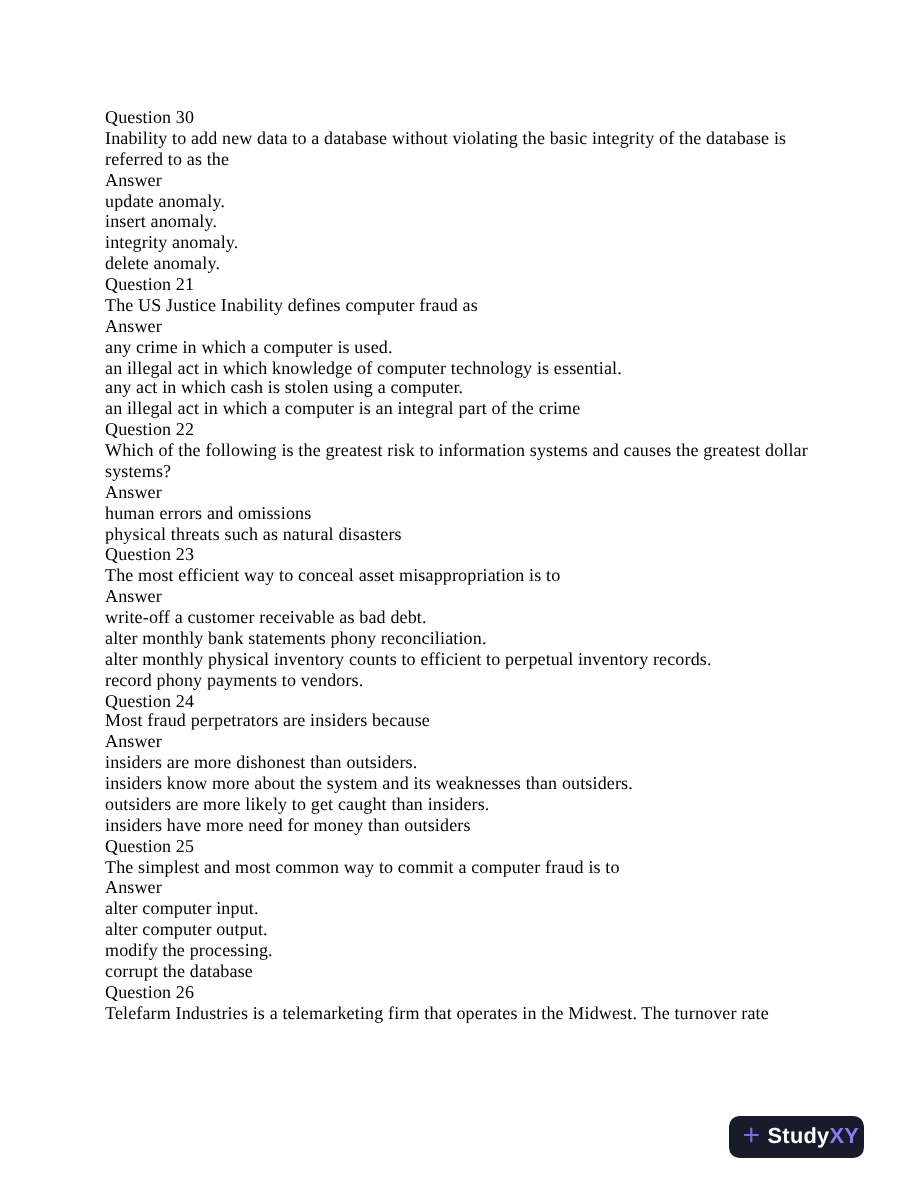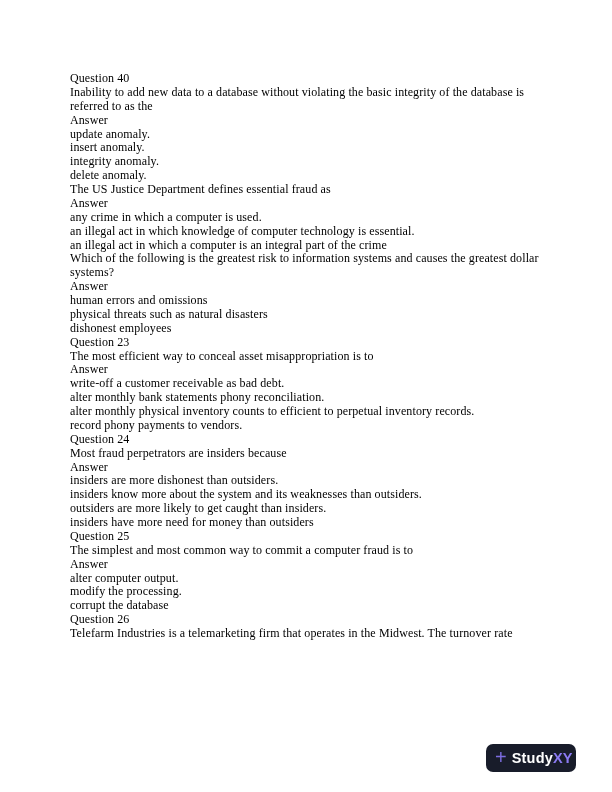--- a/index.html
+++ b/index.html
@@ -63,56 +63,59 @@
   }
   .brand-primary { color: #ffffff; }
   .brand-accent  { color: #8b7af2; }
 </style>
 </head>
 <body>
 
 <div class="page">
 
   <div class="question-flow">
-      <div class="line">Question 40</div>
+      <div class="line">Question 30</div>
       <div class="line">Inability to add new data to a database without violating the basic integrity of the database is</div>
       <div class="line">referred to as the</div>
       <div class="line">Answer</div>
       <div class="line">update anomaly.</div>
       <div class="line">insert anomaly.</div>
       <div class="line">integrity anomaly.</div>
       <div class="line">delete anomaly.</div>
-      <div class="line">The US Justice Department defines essential fraud as</div>
+      <div class="line">Question 21</div>
+      <div class="line">The US Justice Inability defines computer fraud as</div>
       <div class="line">Answer</div>
       <div class="line">any crime in which a computer is used.</div>
       <div class="line">an illegal act in which knowledge of computer technology is essential.</div>
+      <div class="line">any act in which cash is stolen using a computer.</div>
       <div class="line">an illegal act in which a computer is an integral part of the crime</div>
+      <div class="line">Question 22</div>
       <div class="line">Which of the following is the greatest risk to information systems and causes the greatest dollar</div>
       <div class="line">systems?</div>
       <div class="line">Answer</div>
       <div class="line">human errors and omissions</div>
       <div class="line">physical threats such as natural disasters</div>
-      <div class="line">dishonest employees</div>
       <div class="line">Question 23</div>
       <div class="line">The most efficient way to conceal asset misappropriation is to</div>
       <div class="line">Answer</div>
       <div class="line">write-off a customer receivable as bad debt.</div>
       <div class="line">alter monthly bank statements phony reconciliation.</div>
       <div class="line">alter monthly physical inventory counts to efficient to perpetual inventory records.</div>
       <div class="line">record phony payments to vendors.</div>
       <div class="line">Question 24</div>
       <div class="line">Most fraud perpetrators are insiders because</div>
       <div class="line">Answer</div>
       <div class="line">insiders are more dishonest than outsiders.</div>
       <div class="line">insiders know more about the system and its weaknesses than outsiders.</div>
       <div class="line">outsiders are more likely to get caught than insiders.</div>
       <div class="line">insiders have more need for money than outsiders</div>
       <div class="line">Question 25</div>
       <div class="line">The simplest and most common way to commit a computer fraud is to</div>
       <div class="line">Answer</div>
+      <div class="line">alter computer input.</div>
       <div class="line">alter computer output.</div>
       <div class="line">modify the processing.</div>
       <div class="line">corrupt the database</div>
       <div class="line">Question 26</div>
       <div class="line">Telefarm Industries is a telemarketing firm that operates in the Midwest. The turnover rate</div>
     </div>
 
   <div class="logo-badge">
     <span class="logo-plus">+</span>
     <span class="logo-text"><span class="brand-primary">Study</span><span class="brand-accent">XY</span></span>

